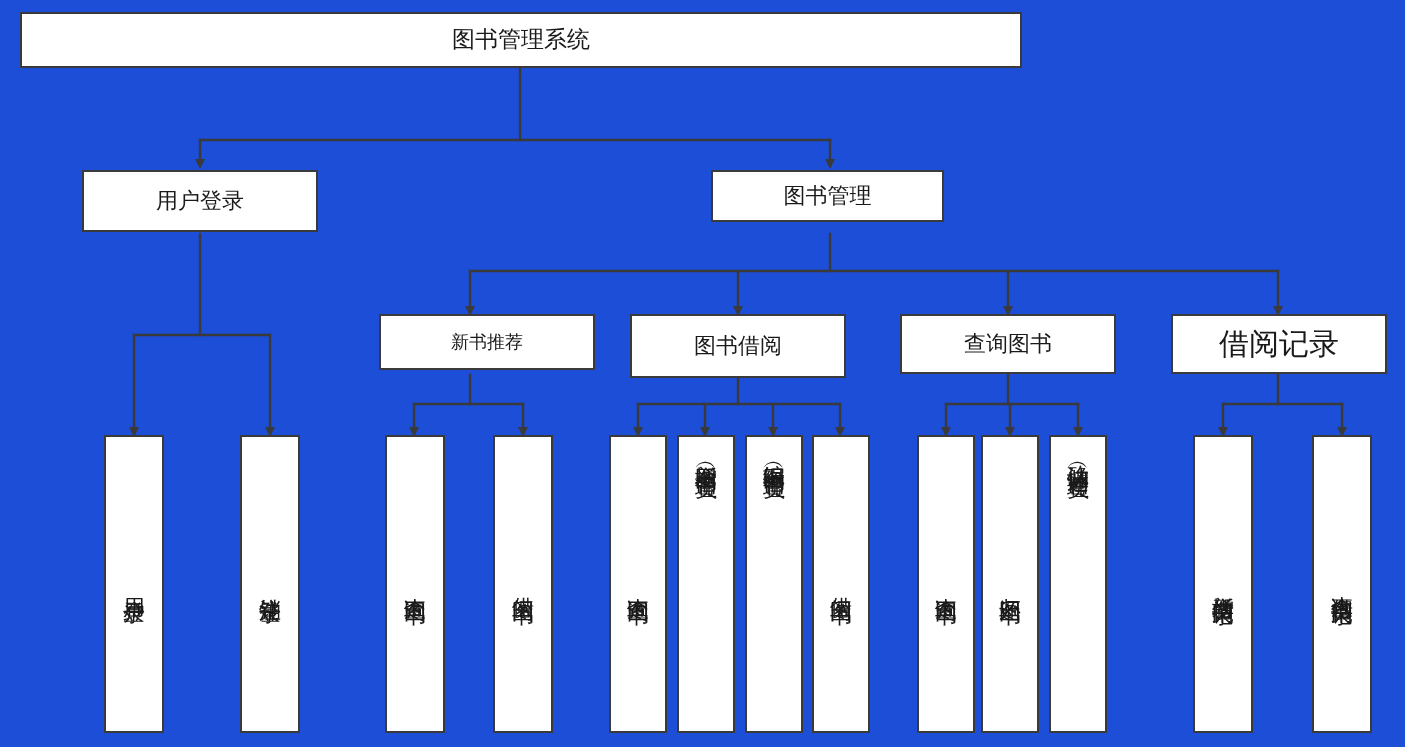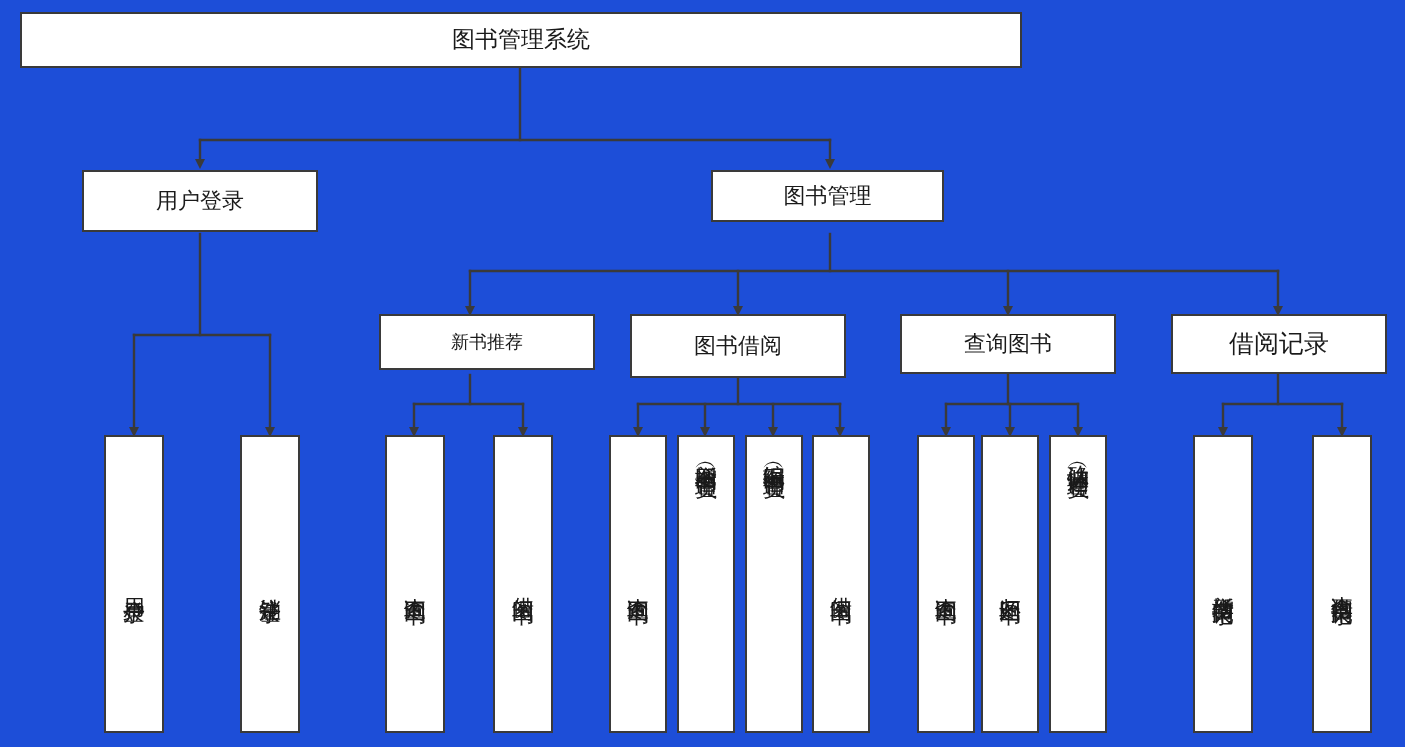--- a/index.html
+++ b/index.html
@@ -137,21 +137,21 @@
   </div>
 
   <div class="node h-node" style="left:630px; top:314px; width:216px; height:64px; font-size:22px;">
     <span class="label">图书借阅</span>
   </div>
 
   <div class="node h-node" style="left:900px; top:314px; width:216px; height:60px; font-size:22px;">
     <span class="label">查询图书</span>
   </div>
 
-  <div class="node h-node" style="left:1171px; top:314px; width:216px; height:60px; font-size:25px;">
+  <div class="node h-node" style="left:1171px; top:314px; width:216px; height:60px; font-size:30px;">
     <span class="label">借阅记录</span>
   </div>
 
   <div class="node v-node center-v" style="left:104px; top:435px; width:60px; height:298px; font-size:22px;">
     <span class="label">用户登录</span>
   </div>
 
   <div class="node v-node center-v" style="left:240px; top:435px; width:60px; height:298px; font-size:22px;">
     <span class="label">注销登录</span>
   </div>

